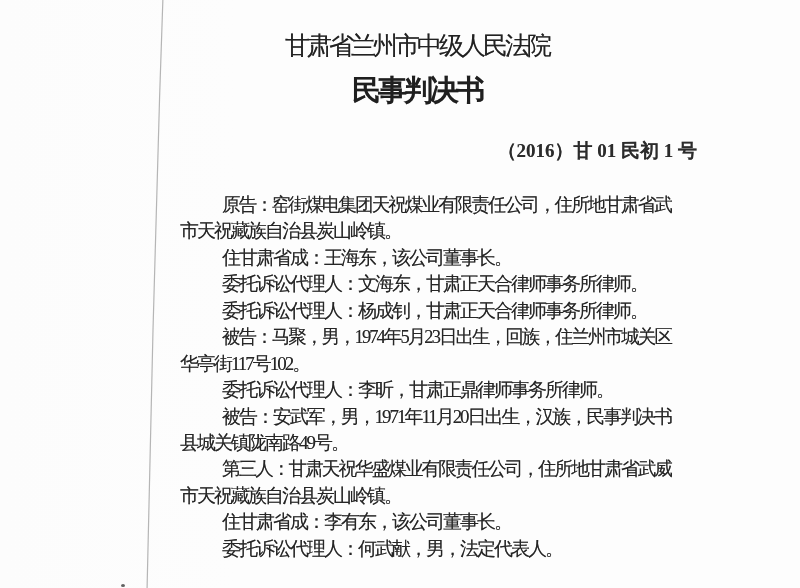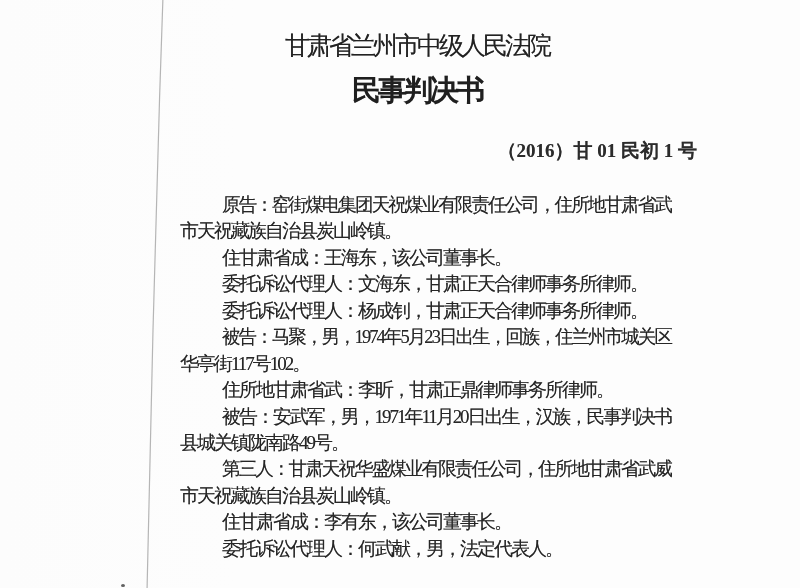--- a/index.html
+++ b/index.html
@@ -109,21 +109,21 @@
   <div class="case-number">（2016）甘 01 民初 1 号</div>
 
   <div class="doc-body">
       <div class="line indent"><span class="line-text" style="transform: scaleX(0.978214);">原告：窑街煤电集团天祝煤业有限责任公司，住所地甘肃省武</span></div>
       <div class="line"><span class="line-text">市天祝藏族自治县炭山岭镇。</span></div>
       <div class="line indent"><span class="line-text">住甘肃省成：王海东，该公司董事长。</span></div>
       <div class="line indent"><span class="line-text">委托诉讼代理人：文海东，甘肃正天合律师事务所律师。</span></div>
       <div class="line indent"><span class="line-text">委托诉讼代理人：杨成钊，甘肃正天合律师事务所律师。</span></div>
       <div class="line indent"><span class="line-text" style="transform: scaleX(0.975027);">被告：马聚，男，1974年5月23日出生，回族，住兰州市城关区</span></div>
       <div class="line"><span class="line-text">华亭街117号102。</span></div>
-      <div class="line indent"><span class="line-text">住所地甘肃省武：李昕，甘肃正鼎律师事务所律师。</span></div>
+      <div class="line indent"><span class="line-text">委托诉讼代理人：李昕，甘肃正鼎律师事务所律师。</span></div>
       <div class="line indent"><span class="line-text" style="transform: scaleX(0.99712);">被告：安武军，男，1971年11月20日出生，汉族，民事判决书</span></div>
       <div class="line"><span class="line-text">县城关镇陇南路49号。</span></div>
       <div class="line indent"><span class="line-text" style="transform: scaleX(0.978214);">第三人：甘肃天祝华盛煤业有限责任公司，住所地甘肃省武威</span></div>
       <div class="line"><span class="line-text">市天祝藏族自治县炭山岭镇。</span></div>
       <div class="line indent"><span class="line-text">住甘肃省成：李有东，该公司董事长。</span></div>
       <div class="line indent"><span class="line-text">委托诉讼代理人：何武献，男，法定代表人。</span></div>
     </div>
 
   <div class="speck"></div>
 

